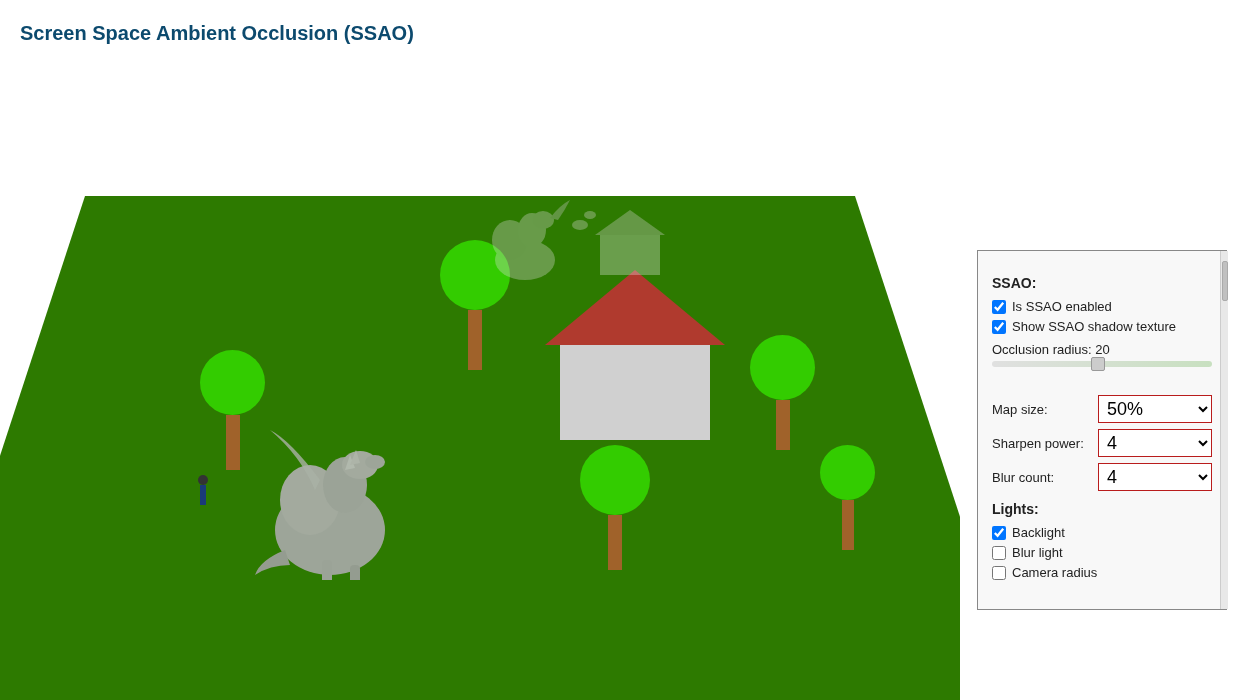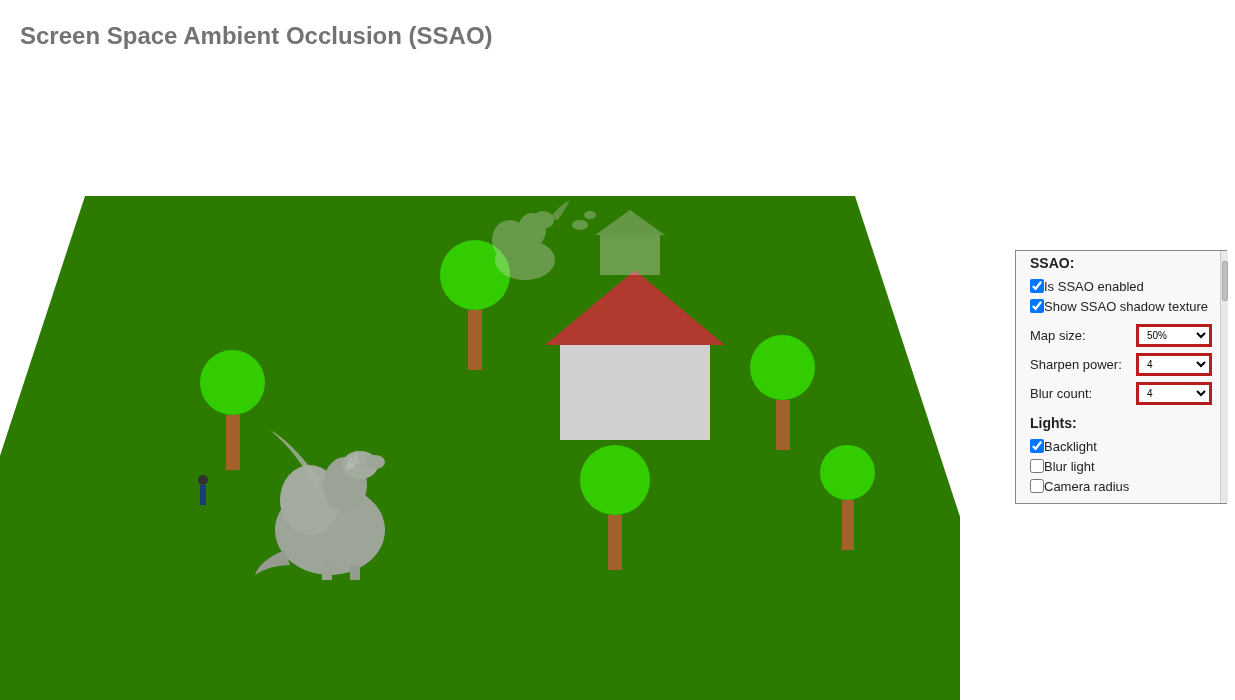--- a/index.html
+++ b/index.html
@@ -10,23 +10,23 @@
       background: #ffffff;
       font-family: 'Segoe UI', Arial, sans-serif;
       font-size: 13px;
       color: #222;
     }
 
     #page-title {
       position: absolute;
       top: 22px;
       left: 20px;
-      font-size: 24px;
+      font-size: 20px;
       font-weight: bold;
-      color: #737373;
+      color: #0c4a6e;
     }
 
     
     #scene-container {
       position: absolute;
       top: 80px;
       left: 0;
       width: 960px;
       height: 620px;
       overflow: hidden;
@@ -100,37 +100,38 @@
       width: 220px;
       height: 120px;
       opacity: 0.6;
     }
 
     
     #control-panel {
       position: absolute;
       top: 250px;
       right: 8px;
-      width: 212px;
+      width: 250px;
       background: #f8f8f8;
       border: 1.5px solid #888;
-      padding: 4px 14px;
+      padding: 24px 14px;
       z-index: 10;
     }
 
     .panel-section-title {
       font-weight: bold;
       font-size: 14px;
       margin-bottom: 8px;
     }
 
     .checkbox-row {
       display: flex;
-      align-items: flex-start;
+      align-items: center;
       margin-bottom: 5px;
+      gap: 6px;
     }
     .checkbox-row input[type="checkbox"] {
       width: 14px;
       height: 14px;
       cursor: pointer;
     }
     .checkbox-label {
       font-size: 13px;
     }
 
@@ -165,23 +166,23 @@
       align-items: center;
       margin-bottom: 6px;
       gap: 6px;
     }
     .dropdown-label {
       font-size: 13px;
       min-width: 100px;
     }
     .dropdown-select {
       flex: 1;
-      font-size: 10px;
+      font-size: 18px;
       padding: 2px 4px;
-      border: 3px solid #b91c1c;
+      border: 1px solid #b91c1c;
       background: #fff;
       cursor: pointer;
     }
 
     .section-divider {
       margin: 10px 0 8px;
     }
 
     
     .panel-scrollbar {
@@ -304,22 +305,28 @@
   <div class="checkbox-row">
     <input type="checkbox" id="ssaoEnabled" checked="" style="">
     <label class="checkbox-label" for="ssaoEnabled">Is SSAO enabled</label>
   </div>
 
   <div class="checkbox-row">
     <input type="checkbox" id="showShadow" checked="" style="">
     <label class="checkbox-label" for="showShadow">Show SSAO shadow texture</label>
   </div>
 
-
-  <div class="dropdown-row" style="margin-top:10px;">
+  <div class="slider-row">
+    <div class="slider-label">Occlusion radius: 20</div>
+    <div class="slider-track">
+      <div class="slider-thumb" style="left: 45%;"></div>
+    </div>
+  </div>
+
+  <div class="dropdown-row" style="margin-top:28px;">
     <span class="dropdown-label">Map size:</span>
     <select class="dropdown-select">
       <option>50%</option>
       <option>25%</option>
       <option>75%</option>
       <option>100%</option>
     </select>
   </div>
 
   <div class="dropdown-row">

